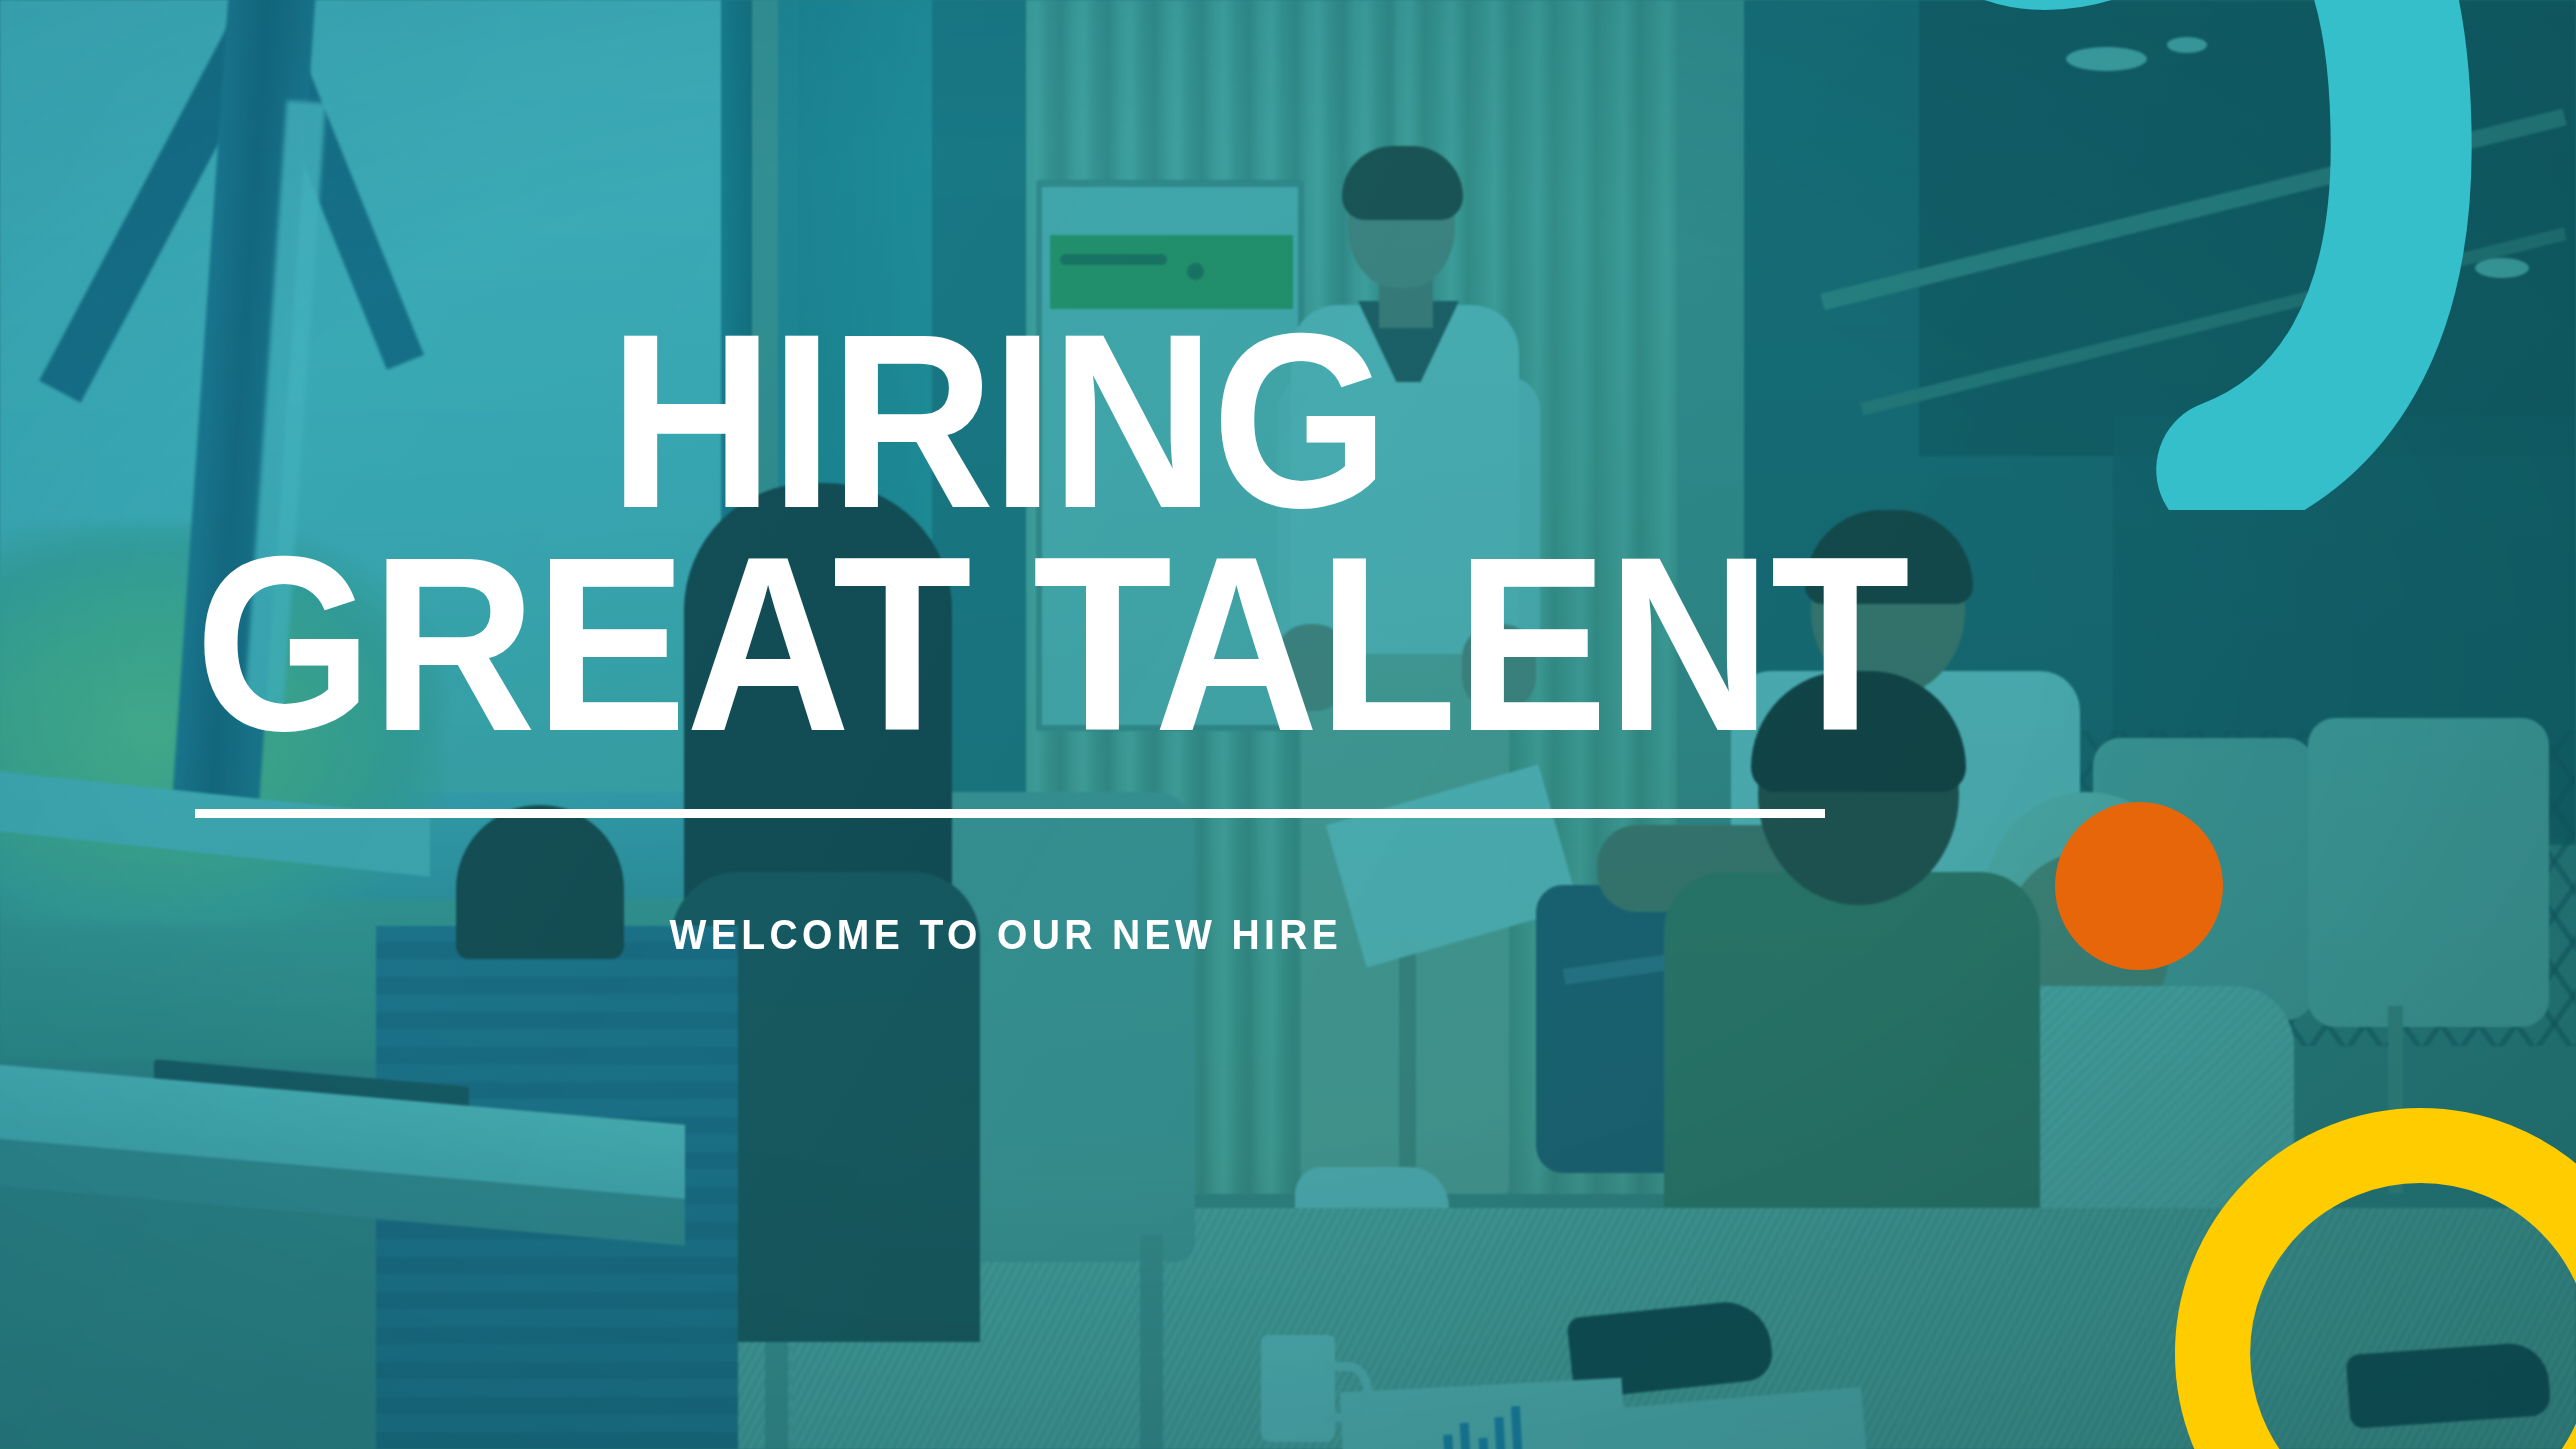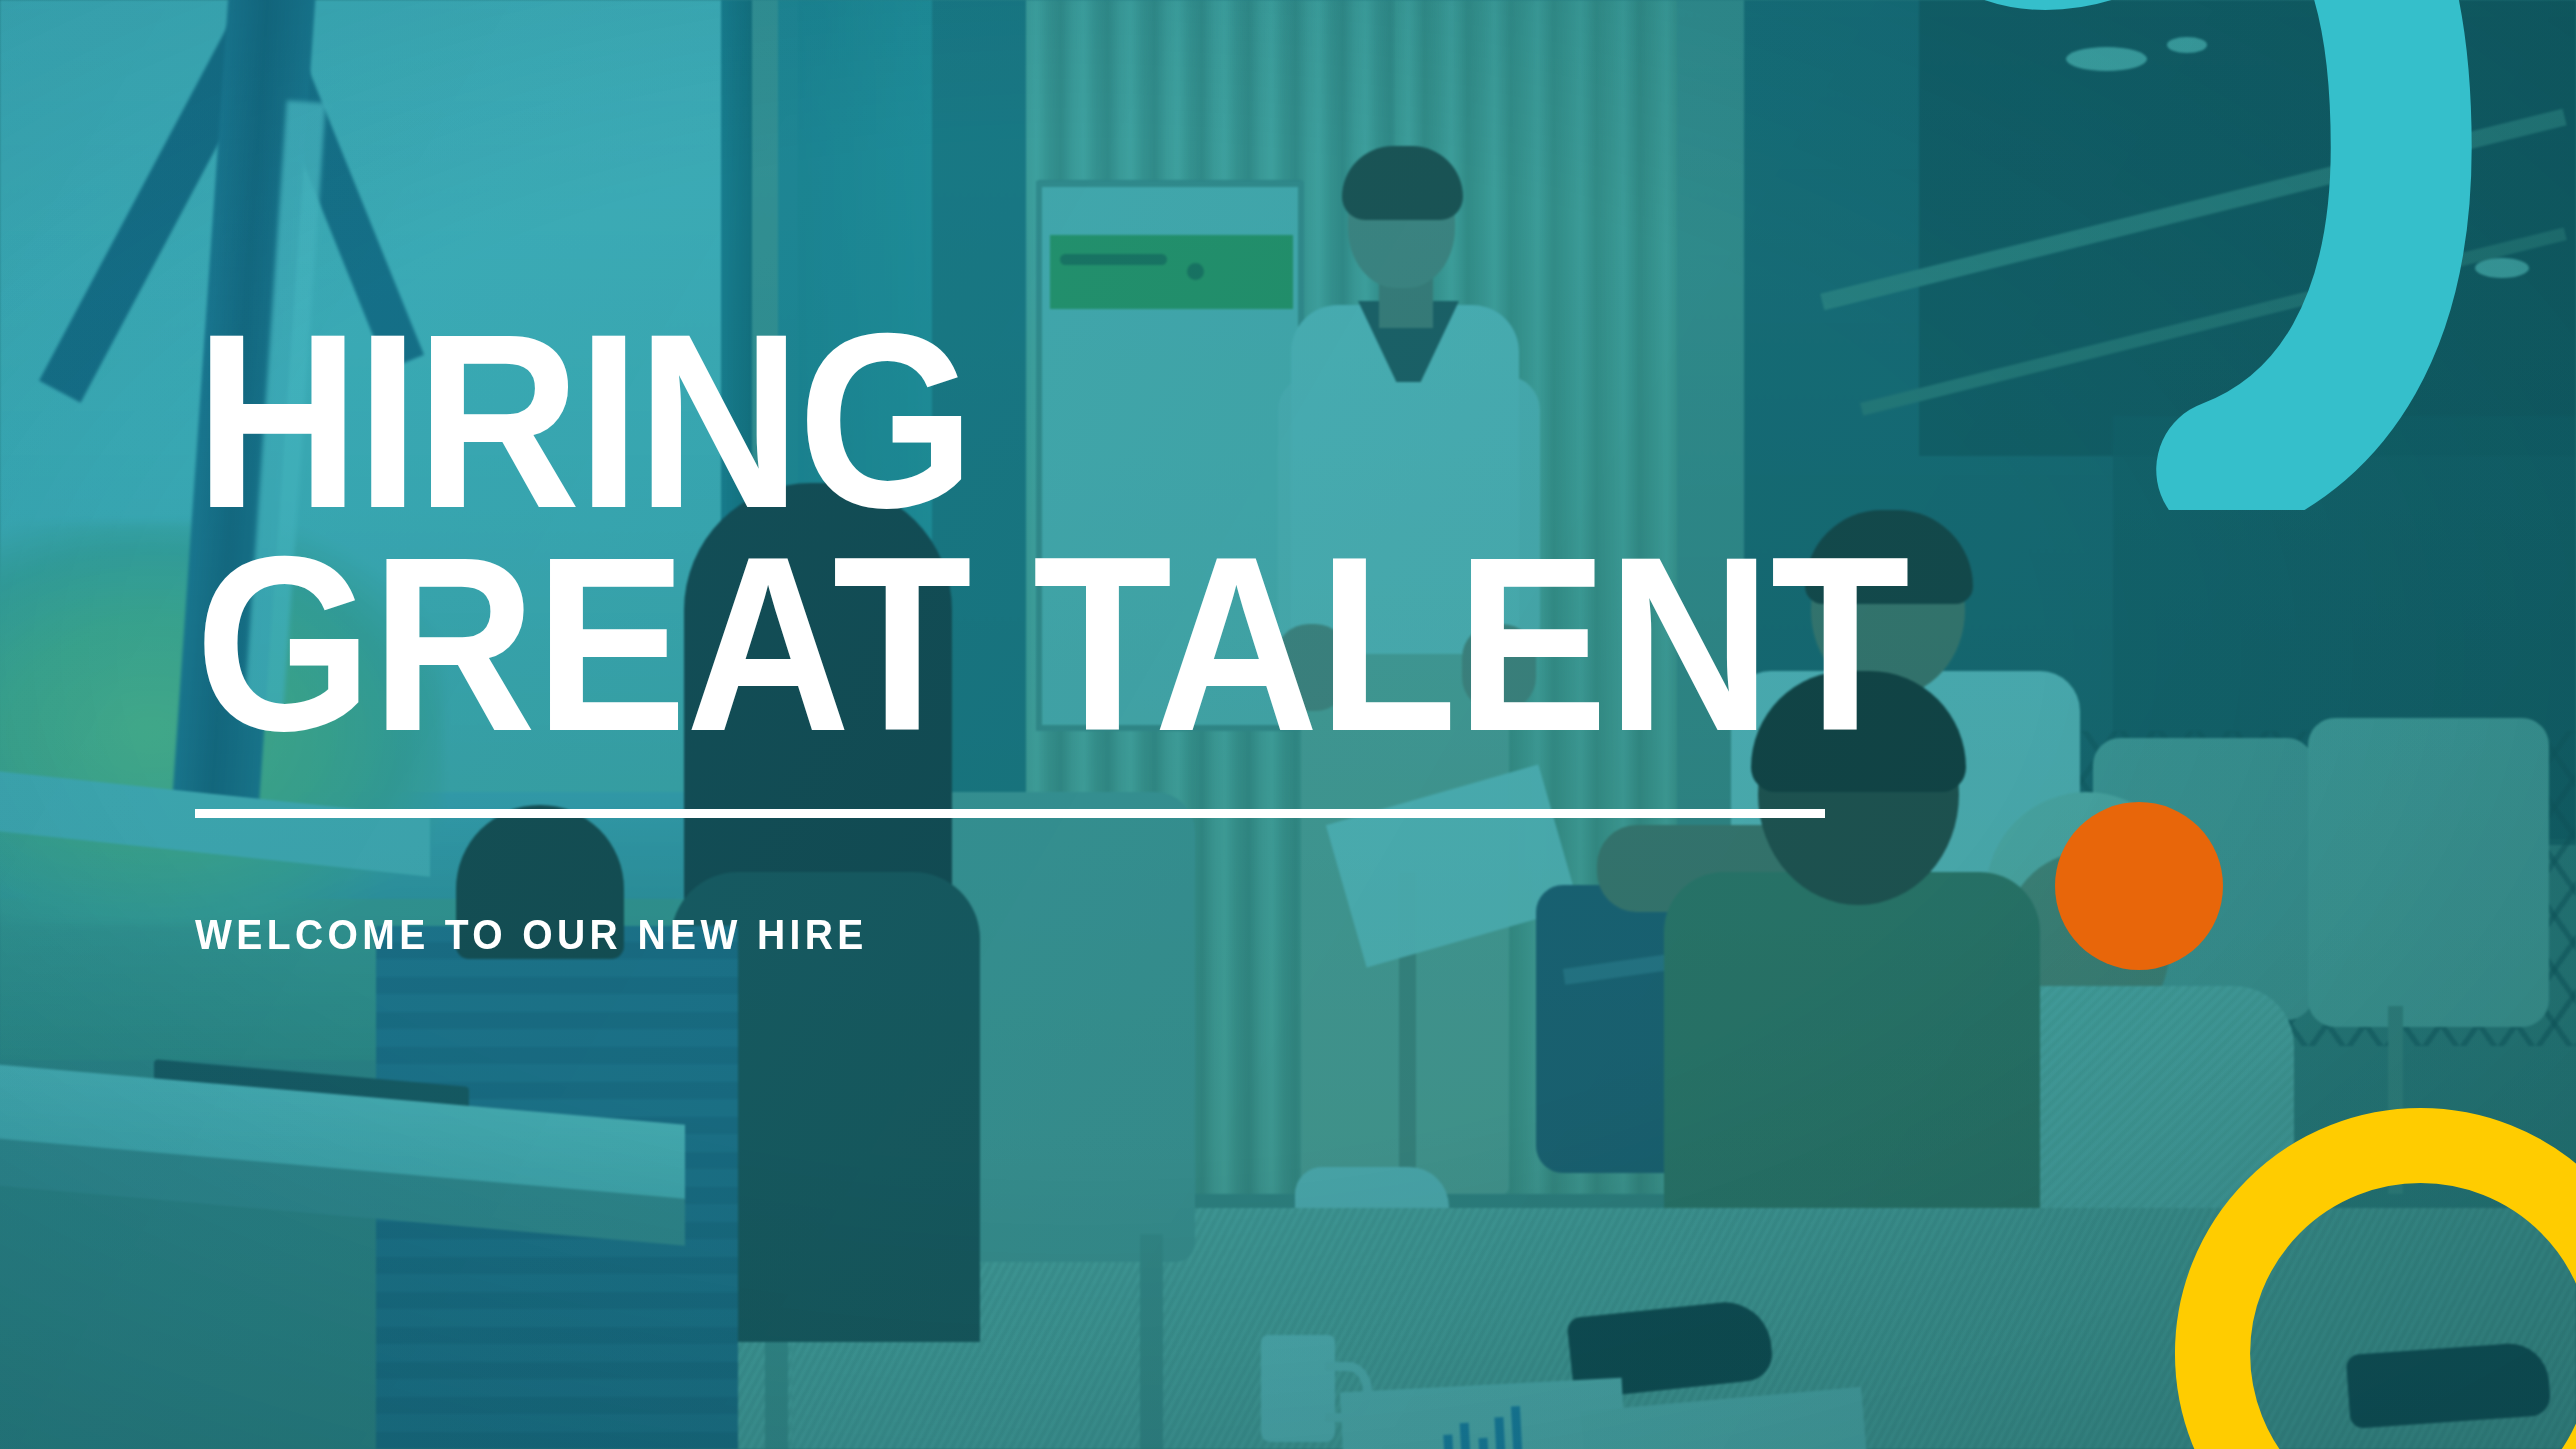--- a/index.html
+++ b/index.html
@@ -147,21 +147,21 @@
     background:linear-gradient(120deg,rgba(33,168,188,.42) 0%,rgba(24,150,160,.40) 50%,rgba(22,130,132,.42) 100%);}
   .vign{position:absolute;inset:0;
     background:radial-gradient(ellipse at 42% 45%,rgba(0,0,0,0) 45%,rgba(5,60,70,.28) 100%);}
 
   
   .shape-wave{position:absolute;right:-40px;top:-282px;width:792px;height:792px;pointer-events:none;}
   .shape-circle{position:absolute;left:2055px;top:802px;width:168px;height:168px;border-radius:50%;}
   .shape-ring{position:absolute;left:2132px;top:1065px;width:604px;height:604px;pointer-events:none;}
 
   
-  .copy{position:absolute;left:195px;top:315px;width:1744px;}
+  .copy{position:absolute;left:195px;top:315px;width:1744px;text-align:center;}
   .title{
     color:#ffffff;font-weight:700;line-height:.86;letter-spacing:-4px;
     font-size:248px;font-stretch:condensed;
     transform:scaleX(.92);transform-origin:left top;
     text-transform:uppercase;white-space:nowrap;margin:0;
     font-family:"Liberation Sans Narrow","Liberation Sans","DejaVu Sans Condensed","DejaVu Sans",sans-serif;
   }
   .title .l2{display:block;margin-top:9.4px;letter-spacing:-1.3px;}
   .rule{margin-top:58px;height:9.4px;width:1630px;background:#ffffff;}
   .subtitle{

